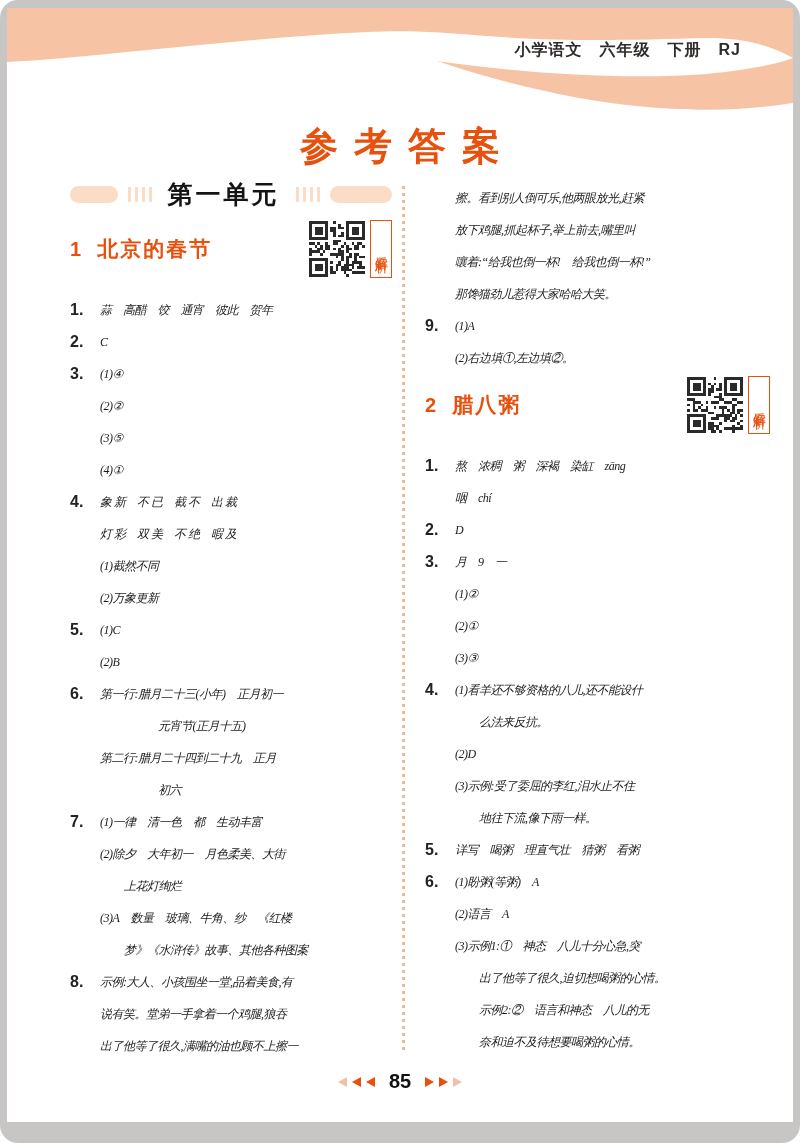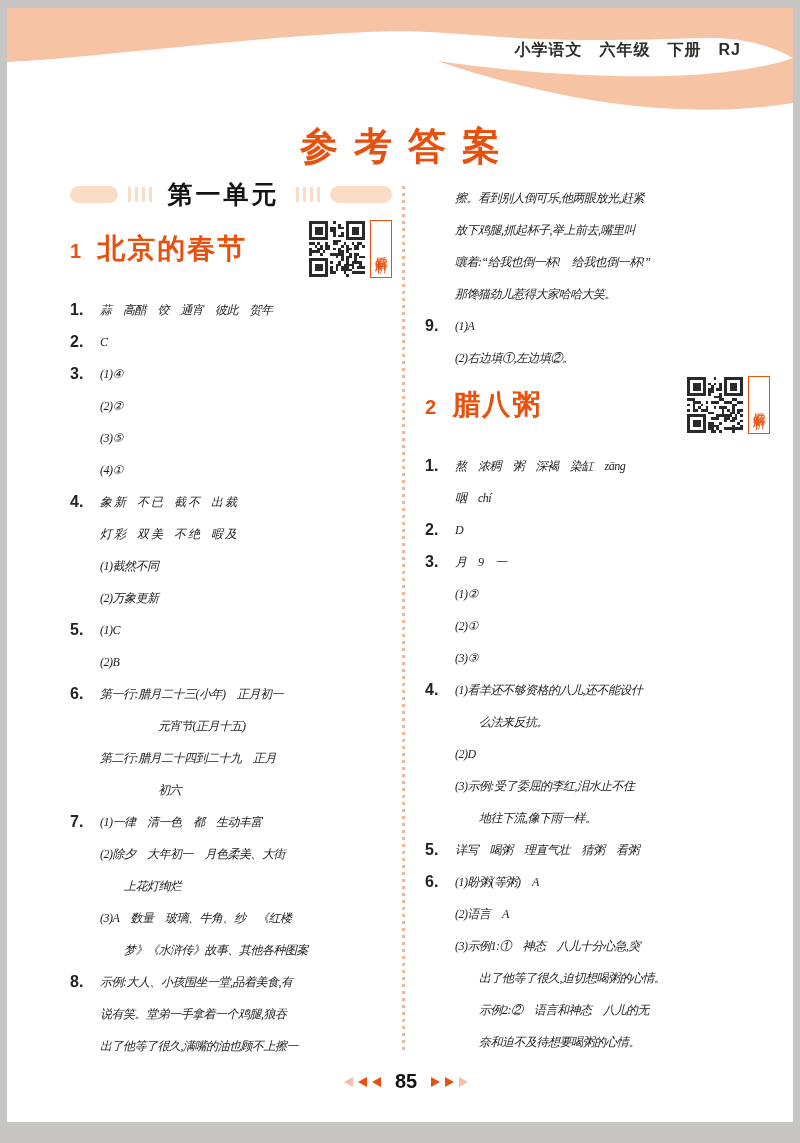--- a/index.html
+++ b/index.html
@@ -2,20 +2,21 @@
 <html style="--accent: #e8500e; --deco: #fadcc7; --divider: #efb894; --page-frame: #c7c6c4; --text: #1c1c1c;"><head>
 <meta charset="utf-8">
 <style>
   html,body{margin:0;padding:0;}
   .page{
     position:relative;
     width:800px;height:1143px;
     background:var(--page-frame,#c7c6c4);
     font-family:"Liberation Serif", serif;
     overflow:hidden;
+    border-radius:18px;
   }
   .sheet{
     position:absolute;left:7px;top:8px;right:7px;bottom:21px;
     background:#ffffff;
   }
   
   .wave{position:absolute;left:0;top:0;width:786px;height:120px;display:block;}
   .edition{
     position:absolute;top:32px;right:52px;
     font-family:"Liberation Sans", sans-serif;
@@ -58,21 +59,21 @@
     display:flex;align-items:center;justify-content:space-between;
     height:62px;margin-bottom:14px;
   }
   .lesson-left{display:flex;align-items:baseline;gap:16px;}
   .lesson-num{
     font-family:"Liberation Sans", sans-serif;
     font-weight:bold;font-size:20px;color:var(--accent,#e8500e);
   }
   .lesson-title{
     font-family:"Liberation Sans", sans-serif;
-    font-weight:bold;font-size:28px;color:var(--accent,#e8500e);
+    font-weight:bold;font-size:21px;color:var(--accent,#e8500e);
     letter-spacing:2px;white-space:nowrap;
   }
   .qr-block{display:flex;align-items:stretch;gap:4px;height:58px;}
   .qr-code{width:58px;height:58px;}
   .qr-code svg{width:100%;height:100%;display:block;}
   .qr-tag{
     box-sizing:border-box;width:22px;height:58px;
     border:1px solid var(--accent,#e8500e);
     color:var(--accent,#e8500e);
     writing-mode:vertical-rl;text-orientation:upright;
@@ -91,21 +92,21 @@
   .ans-lines{flex:1 1 auto;min-width:0;}
   .line{
     font-size:12px;line-height:32px;color:var(--text,#1c1c1c);
     white-space:nowrap;letter-spacing:-0.5px;font-style:italic;
   }
   .line.ind1{padding-left:24px;}
   .line.ind2{padding-left:58px;}
   
   .footer{
     position:absolute;left:0;top:1062px;width:100%;
-    display:flex;align-items:center;justify-content:center;gap:14px;padding-left:6px;
+    display:flex;align-items:center;justify-content:center;gap:14px;
   }
   .arrows{display:flex;align-items:center;gap:5px;}
   .tri{width:0;height:0;border-top:5px solid transparent;border-bottom:5px solid transparent;}
   .tri.l{border-right:9px solid var(--accent,#e8500e);}
   .tri.r{border-left:9px solid var(--accent,#e8500e);}
   .tri.light.l{border-right-color:#f4bfa8;}
   .tri.light.r{border-left-color:#f4bfa8;}
   .page-num{
     font-family:"Liberation Sans", sans-serif;
     font-weight:bold;font-size:20px;color:#111111;

